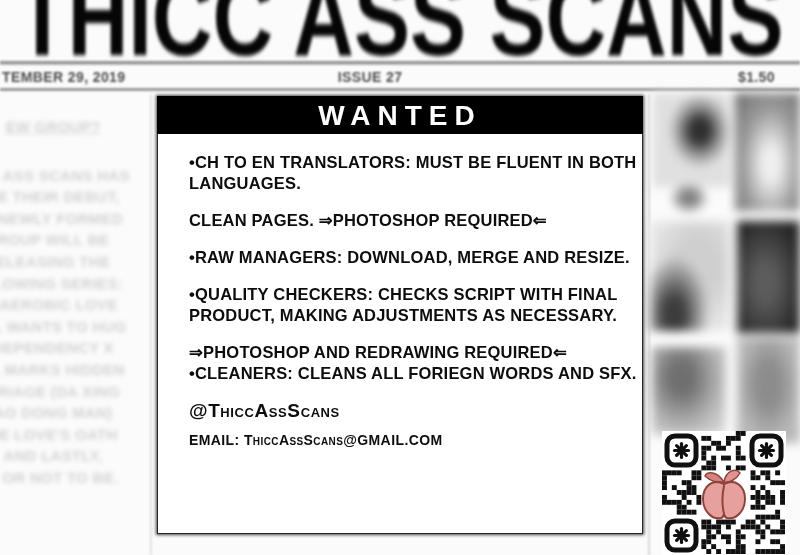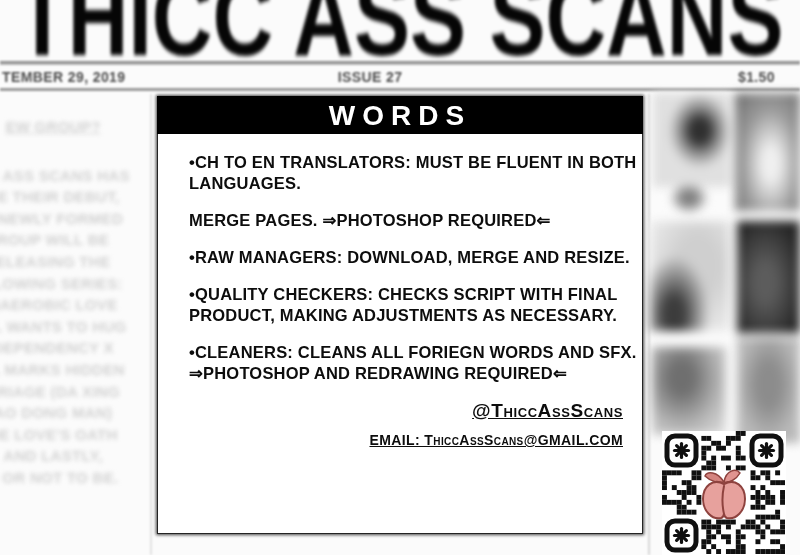--- a/index.html
+++ b/index.html
@@ -54,21 +54,21 @@
 
   
   .poster{position:absolute;left:157px;top:96px;width:486px;height:438px;background:#fff;
     box-shadow:0 0 3px 1px rgba(25,25,25,.8), inset 0 0 0 1px #242424;}
   .poster-header{height:38px;line-height:39px;background:#000;color:#fff;text-align:center;
     font-size:28px;font-weight:bold;letter-spacing:7px;}
   .poster-body{padding:18px 20px 0 32px;font-weight:bold;font-size:16.5px;line-height:21px;
     color:#0d0d0d;letter-spacing:.2px;}
   .bullet{margin-bottom:16px;}
   .bline{white-space:nowrap;}
-  .contact{margin-top:11px;text-align:right;line-height:21px;text-decoration:underline;}
+  .contact{margin-top:11px;text-align:left;line-height:21px;}
   .handle{font-size:19px;font-variant:small-caps;letter-spacing:.6px;margin-bottom:9px;}
   .email{font-size:14px;font-variant:small-caps;letter-spacing:.4px;}
   .discord{font-size:19.5px;}
 
   
   .qr{position:absolute;left:662px;top:431px;width:124px;height:124px;background:#fff;
       padding:0;}
   .qr svg{display:block;}
 </style>
 </head>
@@ -114,44 +114,44 @@
     <div class="panel p1"></div>
     <div class="panel p2"></div>
     <div class="panel pblob"></div>
     <div class="panel p3"></div>
     <div class="panel p4"></div>
     <div class="panel p5"></div>
     <div class="panel p6"></div>
   </div>
 
   <div class="poster">
-    <div class="poster-header">WORDS</div>
+    <div class="poster-header">WANTED</div>
     <div class="poster-body">
 
       <div class="bullet">
         <div class="bline">•CH TO EN TRANSLATORS: MUST BE FLUENT IN BOTH</div>
         <div class="bline">LANGUAGES.</div>
       </div>
 
       <div class="bullet">
-        <div class="bline">MERGE PAGES. ⇒PHOTOSHOP REQUIRED⇐</div>
+        <div class="bline">CLEAN PAGES. ⇒PHOTOSHOP REQUIRED⇐</div>
       </div>
 
       <div class="bullet">
         <div class="bline">•RAW MANAGERS: DOWNLOAD, MERGE AND RESIZE.</div>
       </div>
 
       <div class="bullet">
         <div class="bline">•QUALITY CHECKERS: CHECKS SCRIPT WITH FINAL</div>
         <div class="bline">PRODUCT, MAKING ADJUSTMENTS AS NECESSARY.</div>
       </div>
 
       <div class="bullet">
+        <div class="bline">⇒PHOTOSHOP AND REDRAWING REQUIRED⇐</div>
         <div class="bline">•CLEANERS: CLEANS ALL FORIEGN WORDS AND SFX.</div>
-        <div class="bline">⇒PHOTOSHOP AND REDRAWING REQUIRED⇐</div>
       </div>
 
       <div class="contact">
         <div class="handle">@ThiccAssScans</div>
         <div class="email">EMAIL: ThiccAssScans@GMAIL.COM</div>
       </div>
 
     </div>
   </div>
 

